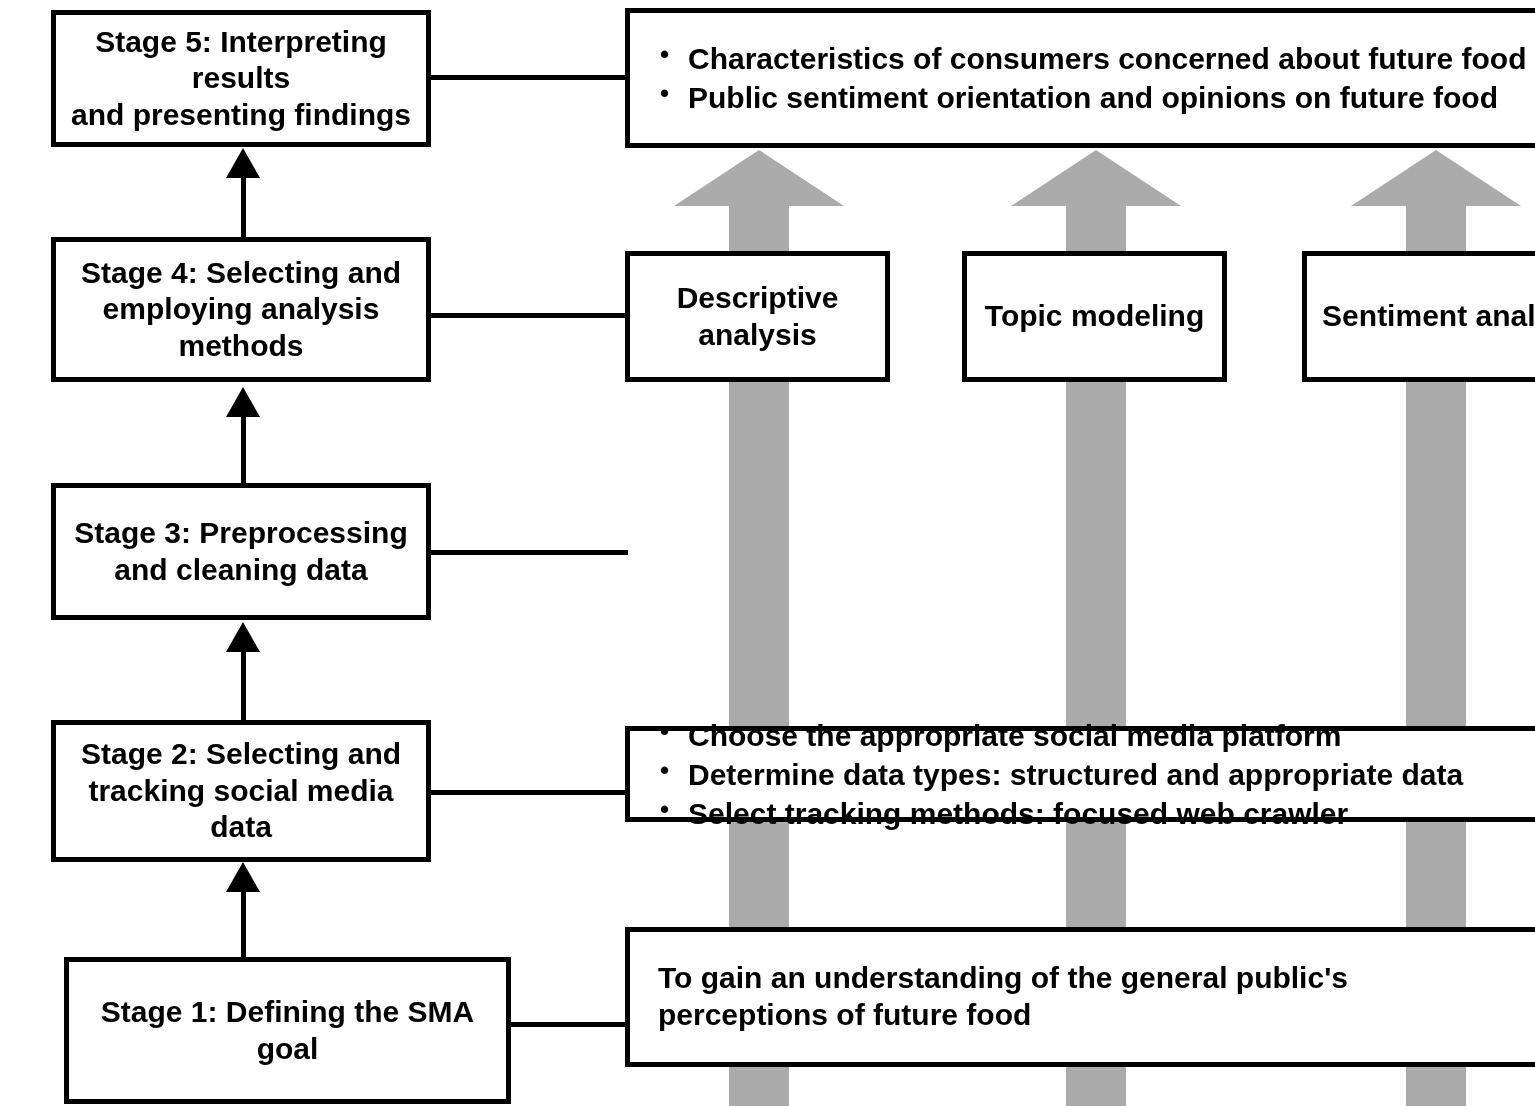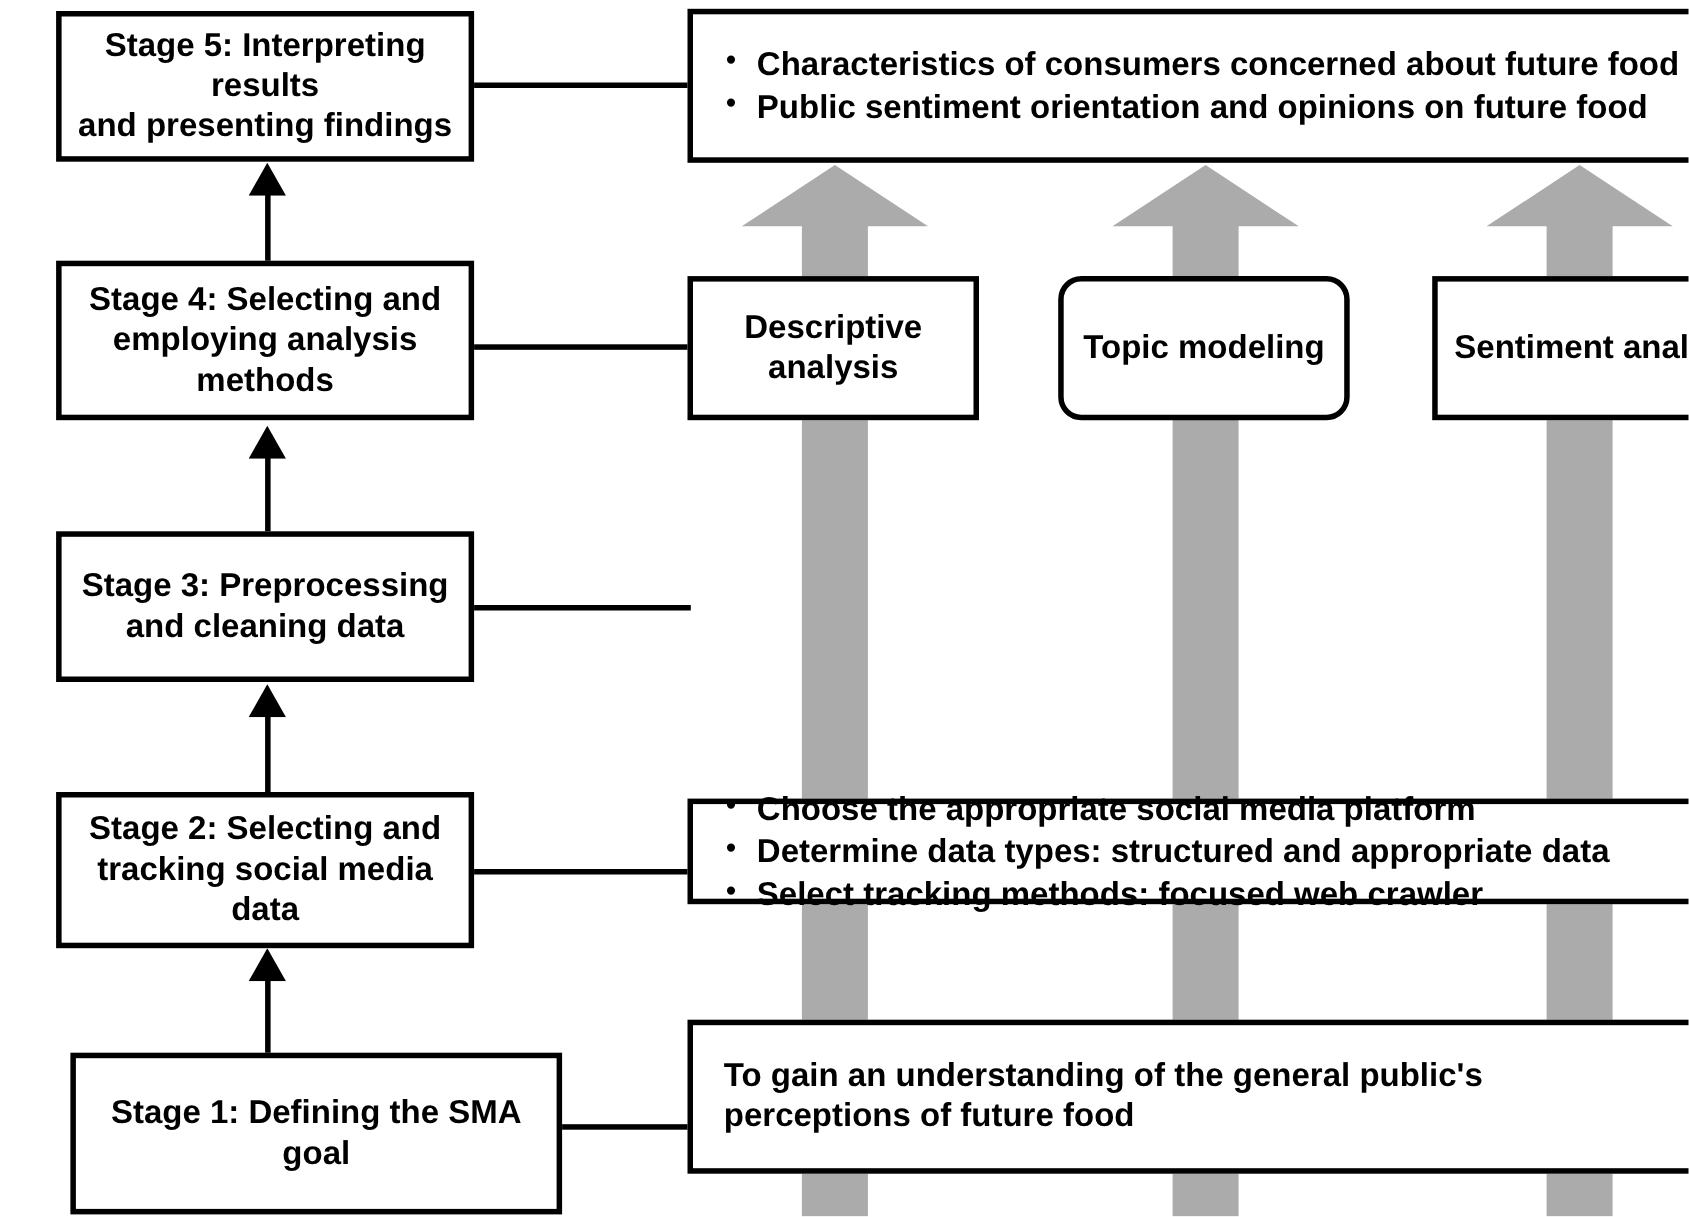--- a/index.html
+++ b/index.html
@@ -176,21 +176,21 @@
       <li>Characteristics of consumers concerned about future food</li>
       <li>Public sentiment orientation and opinions on future food</li>
     </ul>
   </div>
 
   <div class="box center" style="left:583px; top:251px; width:265px; height:131px;">
     <span class="box-text method-label">Descriptive
 analysis</span>
   </div>
 
-  <div class="box center" style="left:920px; top:251px; width:265px; height:131px;border-radius:21px;">
+  <div class="box center" style="left:920px; top:251px; width:265px; height:131px;">
     <span class="box-text method-label">Topic modeling</span>
   </div>
 
   <div class="box center" style="left:1260px; top:251px; width:312px; height:131px;">
     <span class="box-text method-label">Sentiment analysis</span>
   </div>
 
 
   <div class="box left" style="left:583px; top:726px; width:945px; height:96px;align-items:center;">
     <ul class="bullets">

